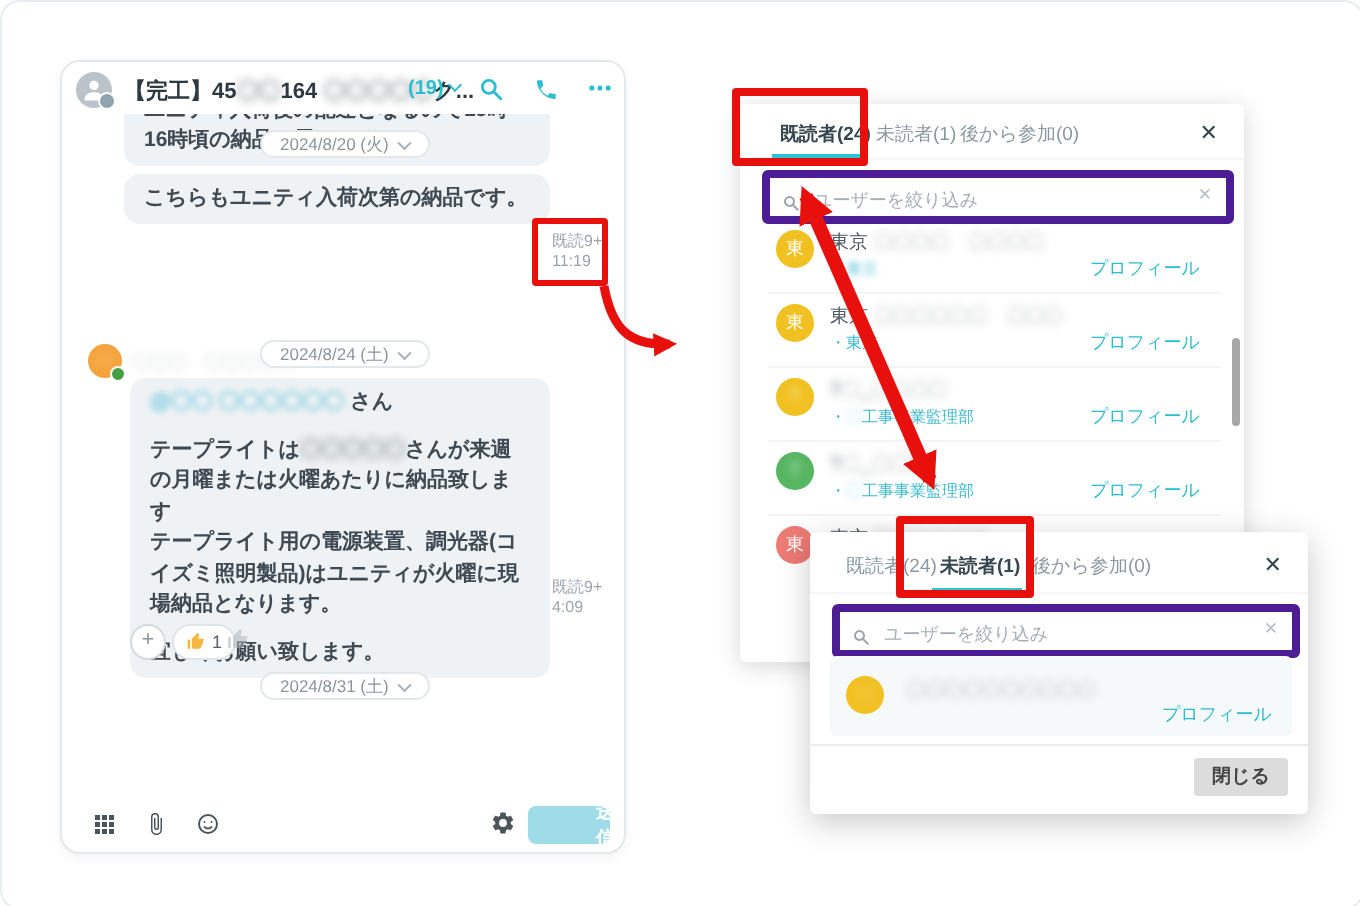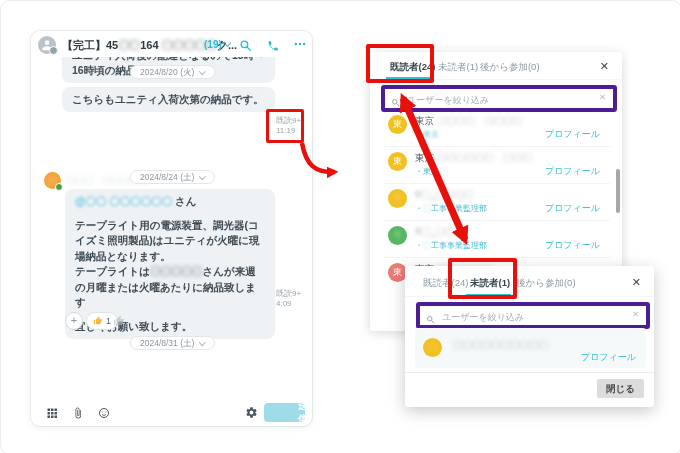--- a/index.html
+++ b/index.html
@@ -113,22 +113,22 @@
 
     <div class="abs msg-avatar">
       <span class="blur">〇</span>
       <span class="abs presence-dot"></span>
     </div>
     <div class="abs sender-name blur">〇〇〇　〇〇〇〇〇</div>
 
     <div class="abs bubble bubble3">
       <div><span class="mention blur-soft">@〇〇 〇〇〇〇〇〇</span><span> さん</span></div>
       <div class="gap"></div>
+      <div><span>テープライトは</span><span class="blur">〇〇〇〇〇</span><span>さんが来週の月曜または火曜あたりに納品致します</span></div>
       <div>テープライト用の電源装置、調光器(コイズミ照明製品)はユニティが火曜に現場納品となります。</div>
-      <div><span>テープライトは</span><span class="blur">〇〇〇〇〇</span><span>さんが来週の月曜または火曜あたりに納品致します</span></div>
       <div class="gap"></div>
       <div>宜しくお願い致します。</div>
     </div>
     <div class="abs read-stamp" style="left:245px;top:258px;">
       <div>既読9+</div>
       <div>4:09</div>
     </div>
 
     <div class="abs reaction-plus">+</div>
     <div class="abs reaction-pill">

